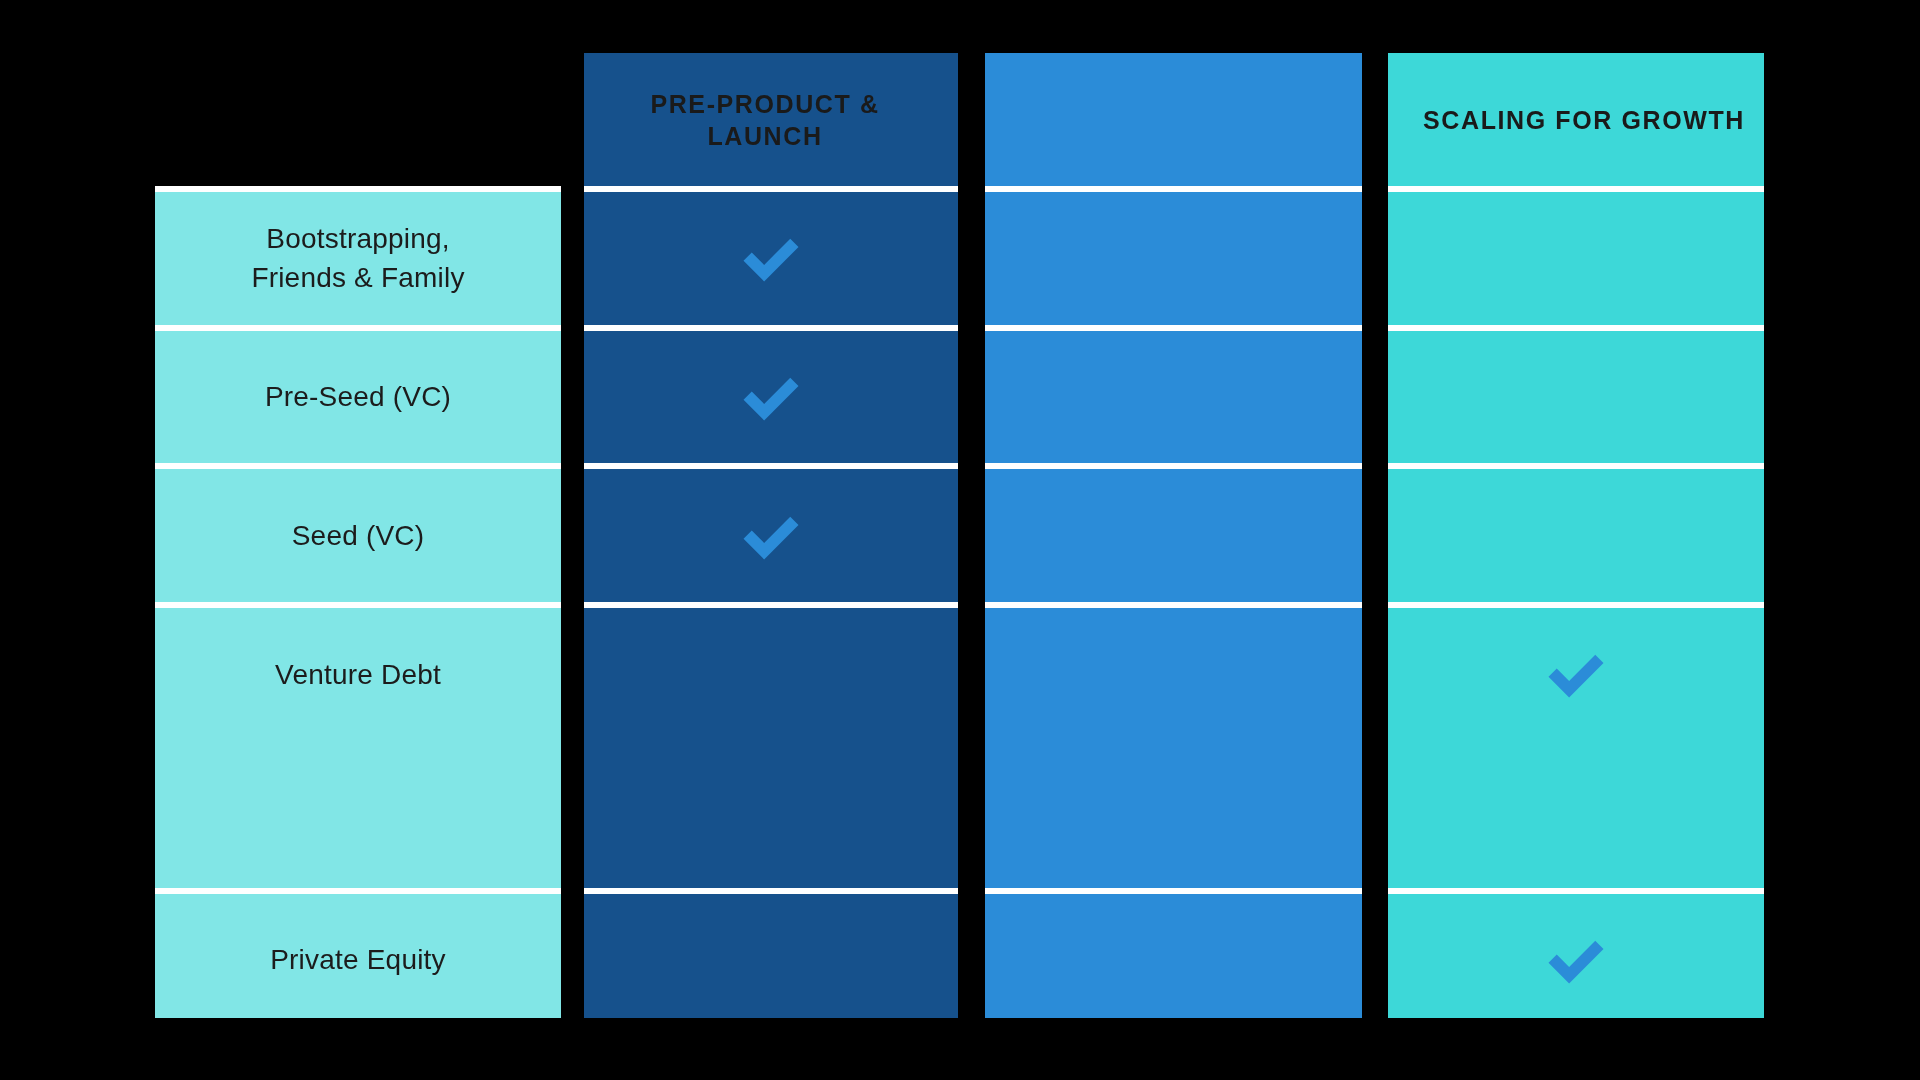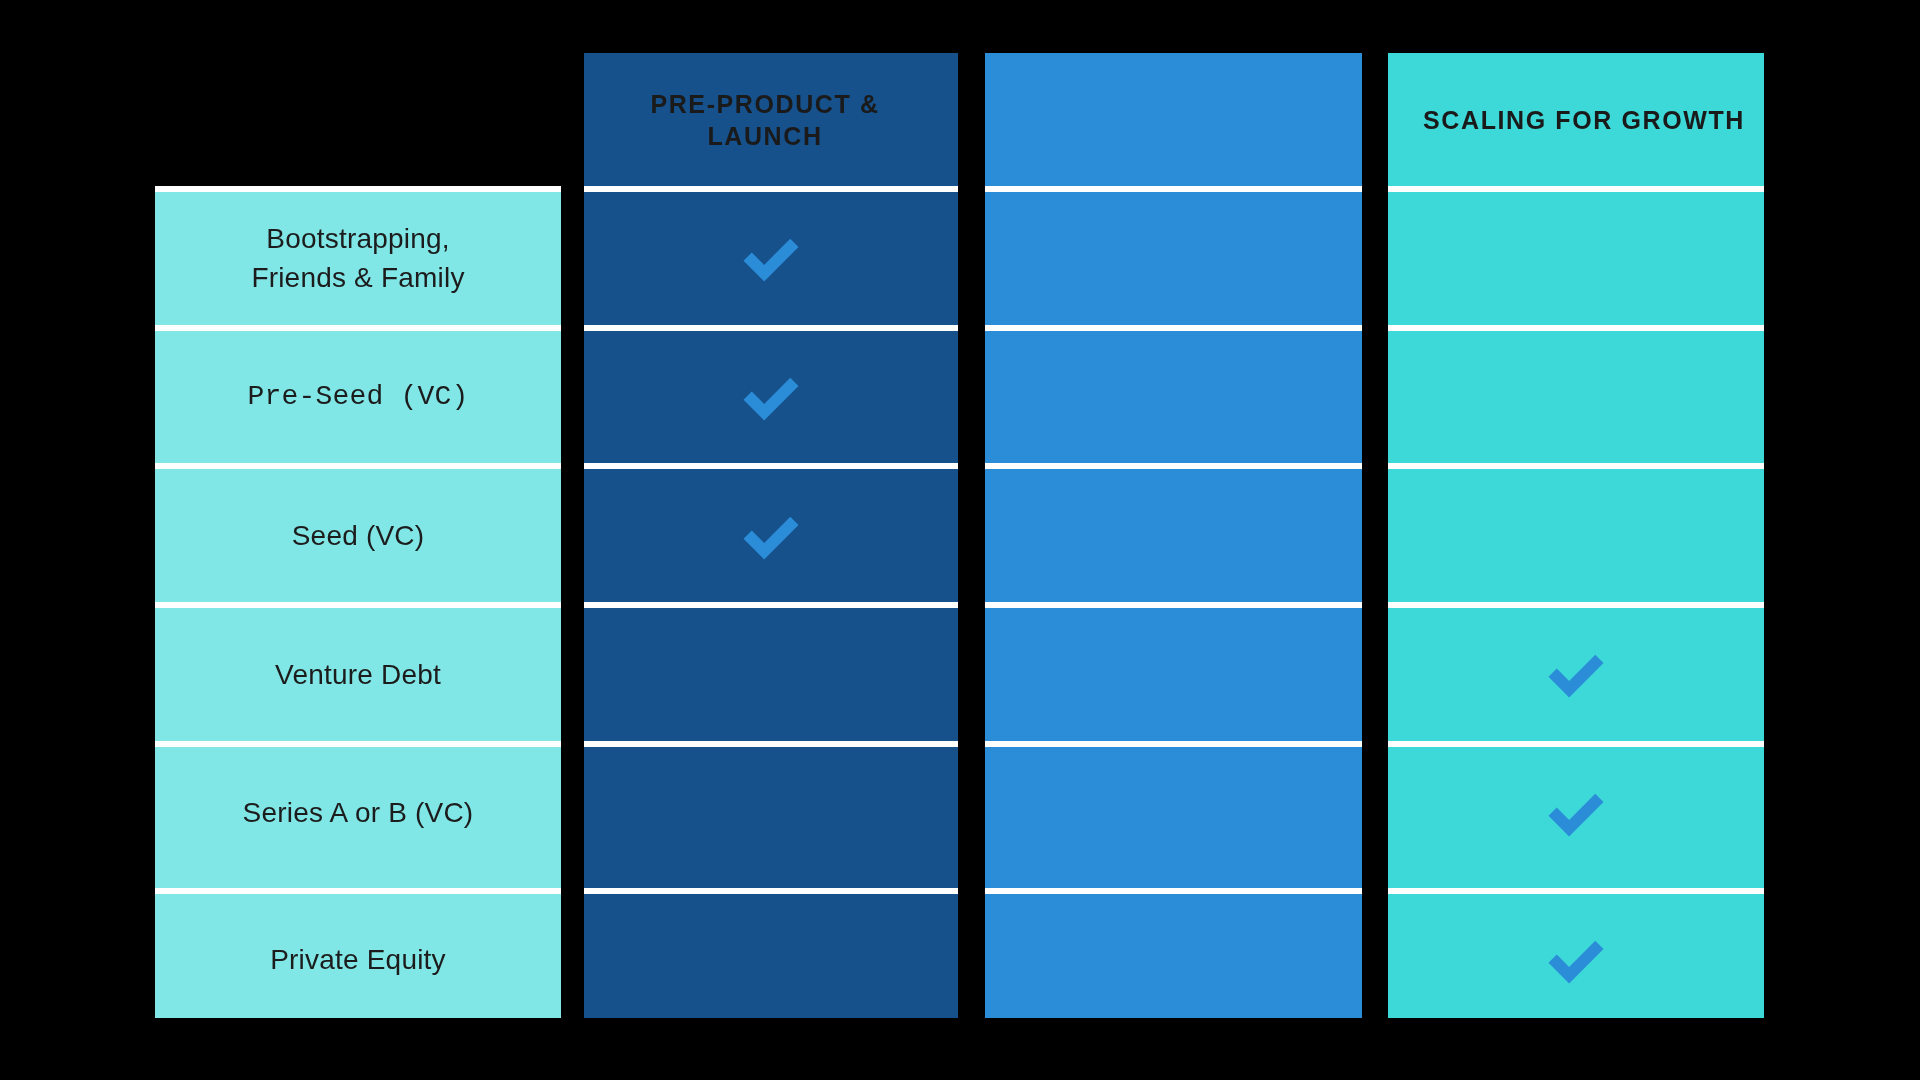--- a/index.html
+++ b/index.html
@@ -146,21 +146,21 @@
         <div class="cell c1">
           <span>
             <svg class="check" viewBox="0 0 48 48" aria-hidden="true">
               <path d="M4 26 L10 20 L19 29 L38 10 L44 16 L19 41 Z" fill="#2B8CD8"></path>
             </svg>
           </span>
         </div>
         <div class="cell c2"></div>
         <div class="cell c3"></div>
       </div>
-      <div class="row" style="top: 138.7px; font-family: Liberation Mono, monospace;">
+      <div class="row" style="top: 138.7px;">
         <div class="divider d0"></div>
         <div class="divider d1"></div>
         <div class="divider d2"></div>
         <div class="divider d3"></div>
         <div class="cell c0">
           <div class="row-label">Pre-Seed (VC)</div>
         </div>
         <div class="cell c1">
           <span>
             <svg class="check" viewBox="0 0 48 48" aria-hidden="true">
@@ -200,51 +200,33 @@
         <div class="cell c1"></div>
         <div class="cell c2"></div>
         <div class="cell c3">
           <span>
             <svg class="check" viewBox="0 0 48 48" aria-hidden="true">
               <path d="M4 26 L10 20 L19 29 L38 10 L44 16 L19 41 Z" fill="#2B8CD8"></path>
             </svg>
           </span>
         </div>
       </div>
-      <div class="row" style="top: 554.8px;">
-        <div class="divider d0"></div>
-        <div class="divider d1"></div>
-        <div class="divider d2"></div>
-        <div class="divider d3"></div>
-        <div class="cell c0">
-          <div class="row-label">Series A or B (VC)</div>
+      <div class="row" style="top: 702px;">
+        <div class="divider d0"></div>
+        <div class="divider d1"></div>
+        <div class="divider d2"></div>
+        <div class="divider d3"></div>
+        <div class="cell c0">
+          <div class="row-label">Private Equity</div>
         </div>
         <div class="cell c1"></div>
         <div class="cell c2"></div>
         <div class="cell c3">
           <span>
             <svg class="check" viewBox="0 0 48 48" aria-hidden="true">
               <path d="M4 26 L10 20 L19 29 L38 10 L44 16 L19 41 Z" fill="#2B8CD8"></path>
             </svg>
           </span>
         </div>
       </div>
-      <div class="row" style="top: 702px;">
-        <div class="divider d0"></div>
-        <div class="divider d1"></div>
-        <div class="divider d2"></div>
-        <div class="divider d3"></div>
-        <div class="cell c0">
-          <div class="row-label">Private Equity</div>
-        </div>
-        <div class="cell c1"></div>
-        <div class="cell c2"></div>
-        <div class="cell c3">
-          <span>
-            <svg class="check" viewBox="0 0 48 48" aria-hidden="true">
-              <path d="M4 26 L10 20 L19 29 L38 10 L44 16 L19 41 Z" fill="#2B8CD8"></path>
-            </svg>
-          </span>
-        </div>
-      </div>
     </div>
 
 </div>
 
 </body></html>

